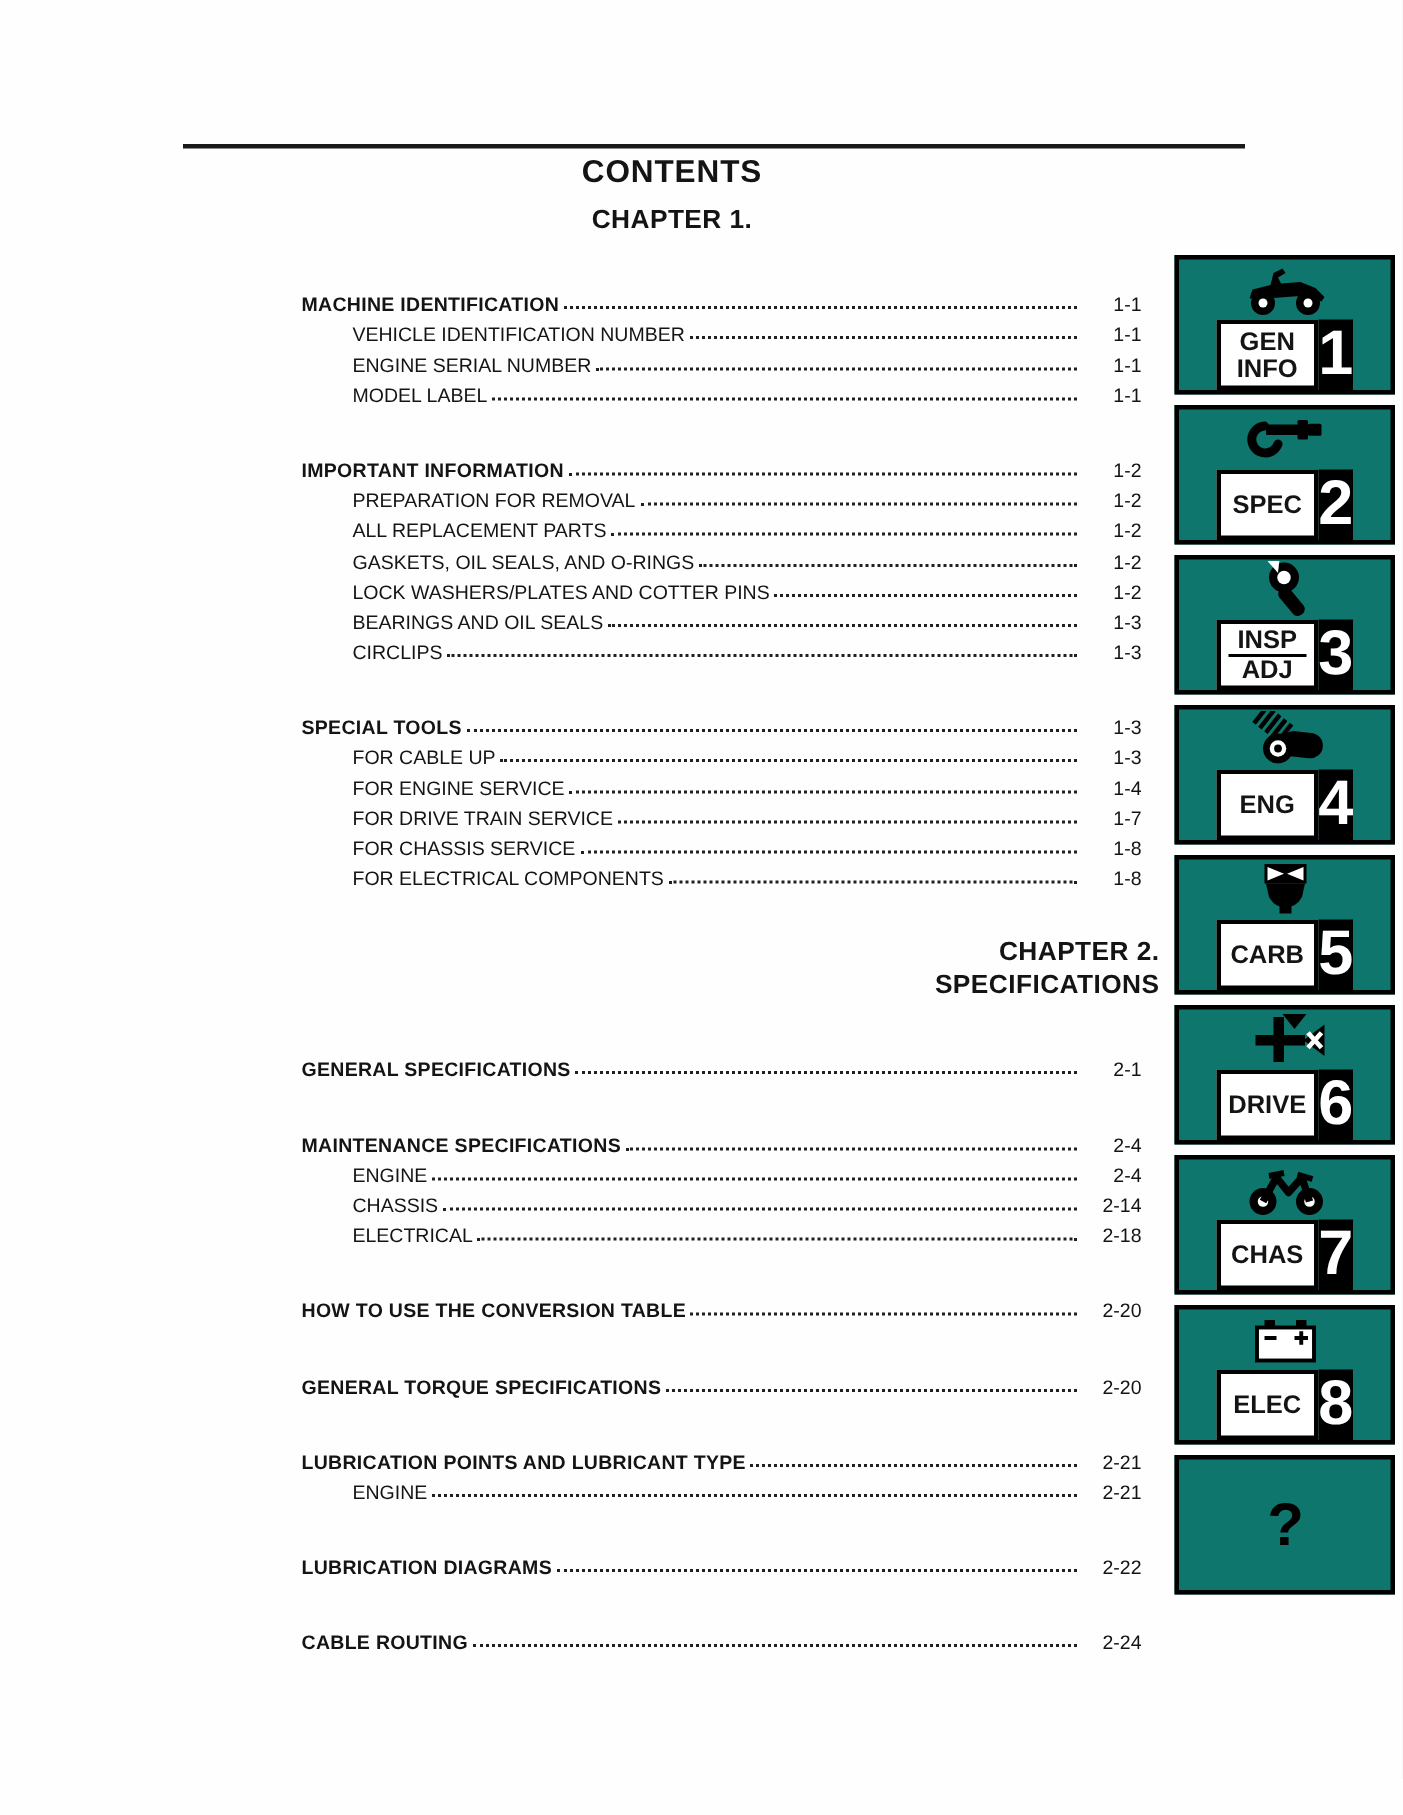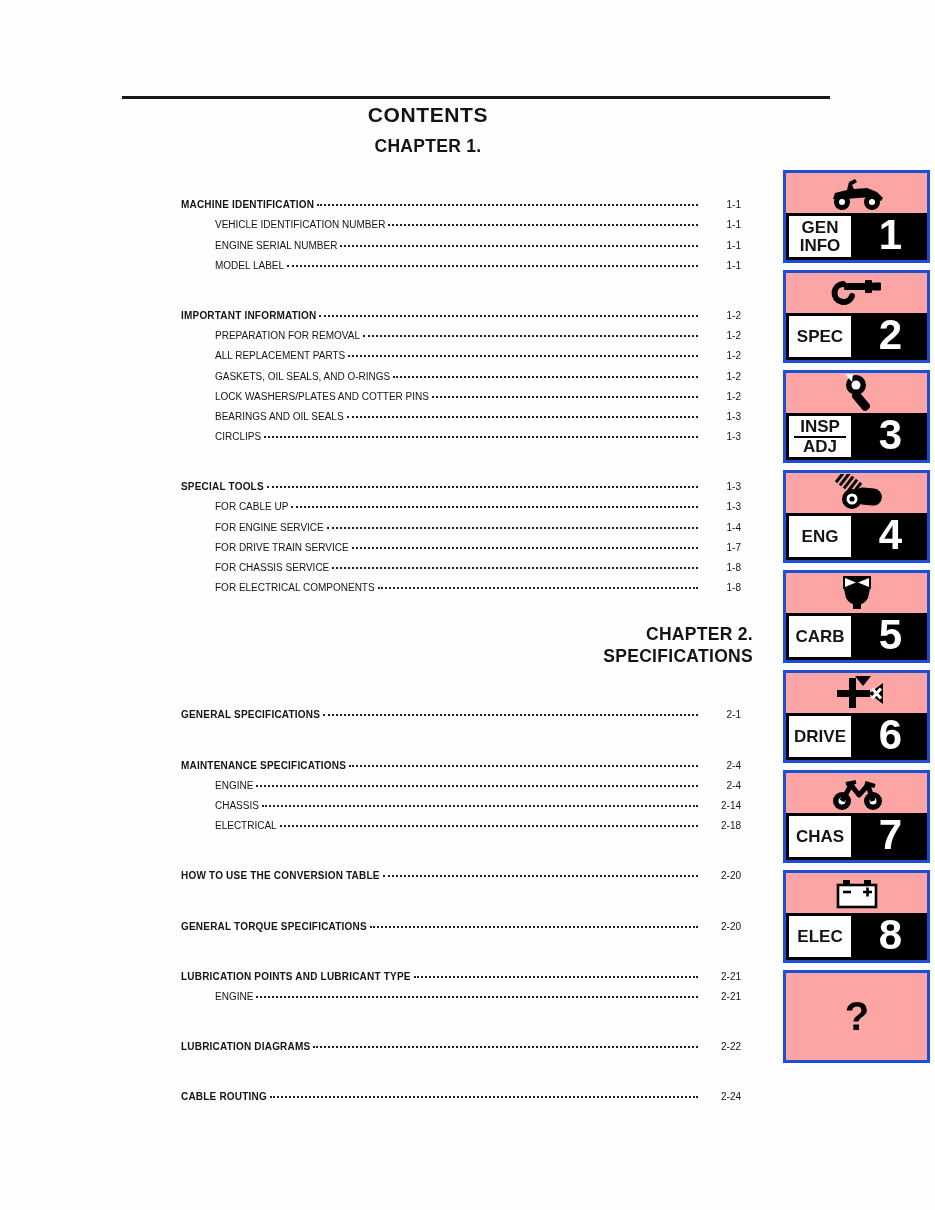--- a/index.html
+++ b/index.html
@@ -1,33 +1,33 @@
 <!DOCTYPE html>
 <html><head>
 <meta charset="utf-8">
 <style>
   html,body{margin:0;padding:0;background:#f3f3f3;}
   .page{position:relative;width:935px;height:1210px;background:#fefefe;
         font-family:"Liberation Sans",sans-serif;color:#141414;overflow:hidden;}
   .top-rule{position:absolute;left:122px;top:96px;width:708px;height:3px;background:#1a1a1a;}
-  .main{position:absolute;left:103px;top:102px;width:650px;}
+  .main{position:absolute;left:123px;top:102px;width:650px;}
   .page-title{margin:0;font-size:21px;line-height:26px;font-weight:bold;text-align:center;letter-spacing:0.6px;}
   .chapter-heading{margin-top:7px;text-align:center;font-weight:bold;font-size:17.5px;line-height:22px;letter-spacing:0.3px;}
   .chapter-heading.later{margin-top:30px;text-align:right;}
   .toc-section{margin-left:78px;width:560px;margin-top:30px;}
   .toc-section.first{margin-top:33px;}
-  .toc-row{display:flex;align-items:flex-end;height:20.2px;font-size:10px;}
+  .toc-row{display:flex;align-items:flex-end;height:20.2px;font-size:13px;}
   .toc-row.top .toc-label{font-weight:bold;letter-spacing:0.2px;}
   .toc-row.sub{padding-left:34px;}
   .toc-label{white-space:nowrap;}
   .dots{flex:1;border-bottom:2.3px dotted #202020;margin:0 3px 4px 3px;min-width:20px;}
   .toc-page{width:40px;text-align:right;white-space:nowrap;}
   
   .tabs{position:absolute;left:783px;top:170px;width:147px;display:flex;flex-direction:column;gap:7px;}
-  .tab{height:93px;border:3px solid #1d4ed8;background:#fca5a5;box-sizing:border-box;display:flex;flex-direction:column;}
+  .tab{height:93px;border:3px solid #000000;background:#0f766e;box-sizing:border-box;display:flex;flex-direction:column;align-items:center;}
   .tab-icon{flex:1;display:flex;align-items:center;justify-content:center;overflow:hidden;}
   .tab-icon svg{display:block;}
   .tab-bottom{height:47px;display:flex;flex:none;}
   .tab-label{border:3px solid #000;background:#fff;box-sizing:border-box;min-width:68px;max-width:86px;
              padding:1px 5px;display:flex;flex-direction:column;align-items:center;justify-content:center;
              font-weight:bold;font-size:17px;line-height:18px;}
   .lbl-line{width:100%;text-align:center;white-space:nowrap;}
   .tab-label.divided .lbl-line:first-child{border-bottom:2.5px solid #000;}
   .tab-num{flex:1;background:#000;color:#fff;font-weight:bold;font-size:42px;line-height:1;
            display:flex;align-items:center;justify-content:center;padding-bottom:3px;}

